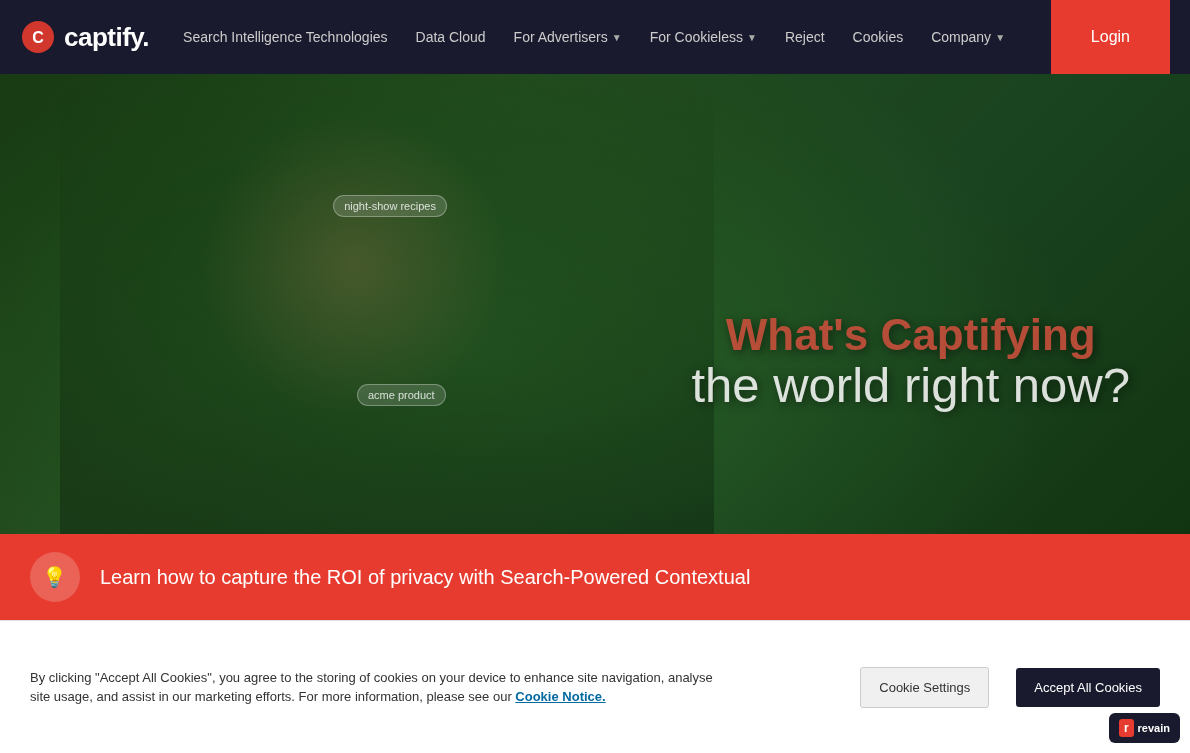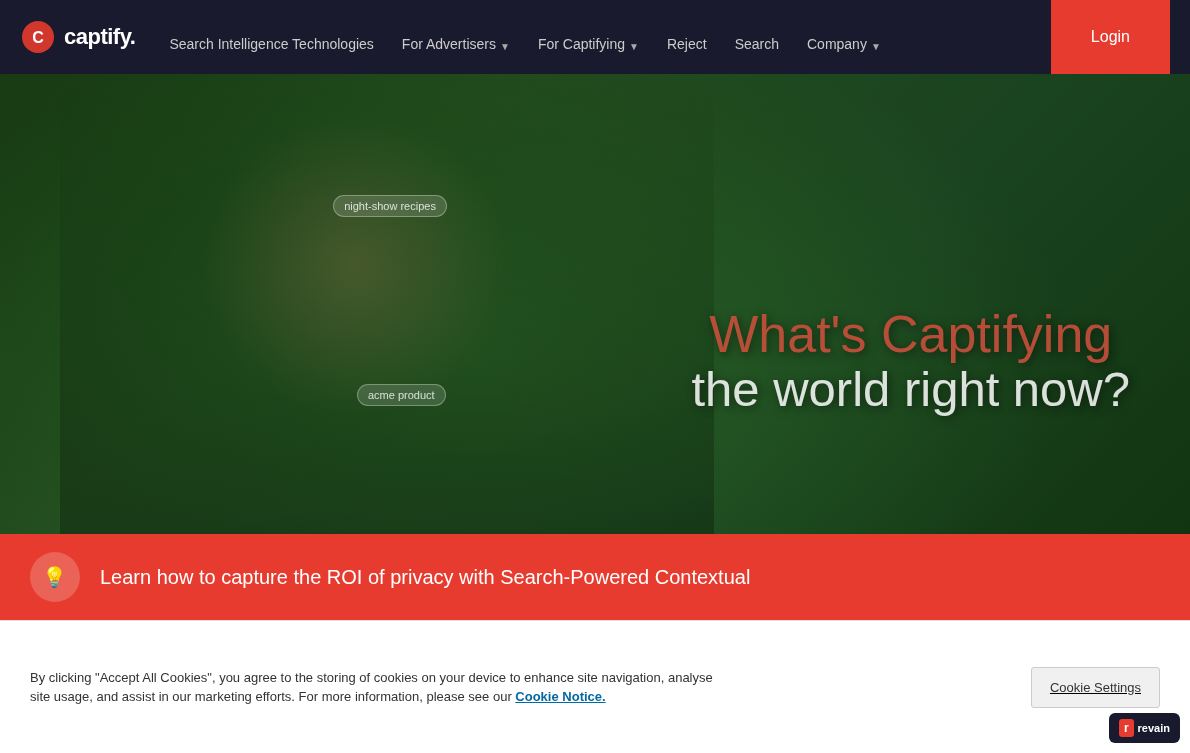--- a/index.html
+++ b/index.html
@@ -30,21 +30,21 @@
     }
     .navbar-links {
       display: flex;
       align-items: center;
       margin-left: 20px;
       gap: 0;
       flex: 1;
     }
     .nav-item {
       display: flex;
-      align-items: flex-end;
+      align-items: center;
       gap: 4px;
       color: #ccc;
       font-size: 14px;
       padding: 16px 14px;
       height: 62px;
       cursor: pointer;
       white-space: nowrap;
       text-decoration: none;
     }
     .nav-chevron {
@@ -99,22 +99,22 @@
     .hero-text {
       position: absolute;
       right: 60px;
       top: 50%;
       transform: translateY(-50%);
       text-align: center;
       color: white;
       max-width: 600px;
     }
     .hero-title {
-      font-size: 52px;
-      font-weight: 400;
+      font-size: 44px;
+      font-weight: 700;
       line-height: 1.1;
       color: rgba(200,80,60,0.9);
       text-shadow: 2px 2px 10px rgba(0,0,0,0.5);
     }
     .hero-subtitle {
       font-size: 49px;
       font-weight: 300;
       line-height: 1.1;
       color: rgba(255,255,255,0.85);
       text-shadow: 2px 2px 10px rgba(0,0,0,0.5);
@@ -188,21 +188,20 @@
     .cookie-text a {
       color: #0369a1;
       text-decoration: underline;
       font-weight: bold;
     }
     .cookie-buttons {
       display: flex;
       align-items: center;
       gap: 27px;
       flex-shrink: 0;
-      text-decoration: underline;
     }
     .cookie-btn {
       padding: 12px 18px;
       font-size: 13px;
       border: none;
       cursor: pointer;
       border-radius: 3px;
       font-weight: 500;
       white-space: nowrap;
     }
@@ -244,40 +243,43 @@
   </style>
 </head>
 <body>
 
 <nav class="navbar">
   <a class="navbar-logo" href="#">
     <svg class="logo-icon" viewBox="0 0 36 36">
       <circle cx="18" cy="18" r="16" fill="#e63b2e" opacity="0.9"></circle>
       <text x="18" y="24" text-anchor="middle" fill="white" font-size="16" font-weight="bold">C</text>
     </svg>
-    <span style="color:white;font-size:22px;font-weight:700;letter-spacing:-0.5px;">captify.</span>
+    <span style="color:white;font-size:26px;font-weight:700;letter-spacing:-0.5px;">captify.</span>
   </a>
 
   <div class="navbar-links">
     <a class="nav-item" href="#">
       <span>Search Intelligence Technologies</span>
+    </a>
+    <a class="nav-item" href="#">
+      <span>Data Cloud</span>
     </a>
     <a class="nav-item" href="#">
       <span>For Advertisers</span>
       <span class="nav-chevron">▼</span>
     </a>
     <a class="nav-item" href="#">
-      <span>For Captifying</span>
+      <span>For Cookieless</span>
       <span class="nav-chevron">▼</span>
     </a>
     <a class="nav-item" href="#">
       <span>Reject</span>
     </a>
     <a class="nav-item" href="#">
-      <span>Search</span>
+      <span>Cookies</span>
     </a>
     <a class="nav-item" href="#">
       <span>Company</span>
       <span class="nav-chevron">▼</span>
     </a>
   </div>
 
   <div class="navbar-right">
     <button class="login-btn">Login</button>
   </div>
@@ -323,18 +325,19 @@
   </div>
   <div class="banner-text">Learn how to capture the ROI of privacy with Search-Powered Contextual</div>
 </div>
 
 <div class="cookie-banner">
   <div class="cookie-text">
     <span>By clicking "Accept All Cookies", you agree to the storing of cookies on your device to enhance site navigation, analyse site usage, and assist in our marketing efforts. For more information, please see our </span><a href="#">Cookie Notice.</a>
   </div>
   <div class="cookie-buttons">
     <button class="cookie-btn cookie-settings-btn">Cookie Settings</button>
+    <button class="cookie-btn cookie-accept-btn">Accept All Cookies</button>
   </div>
   <div class="revain-badge">
     <span class="revain-r">r</span>
     <span>revain</span>
   </div>
 </div>
 
 </body></html>

